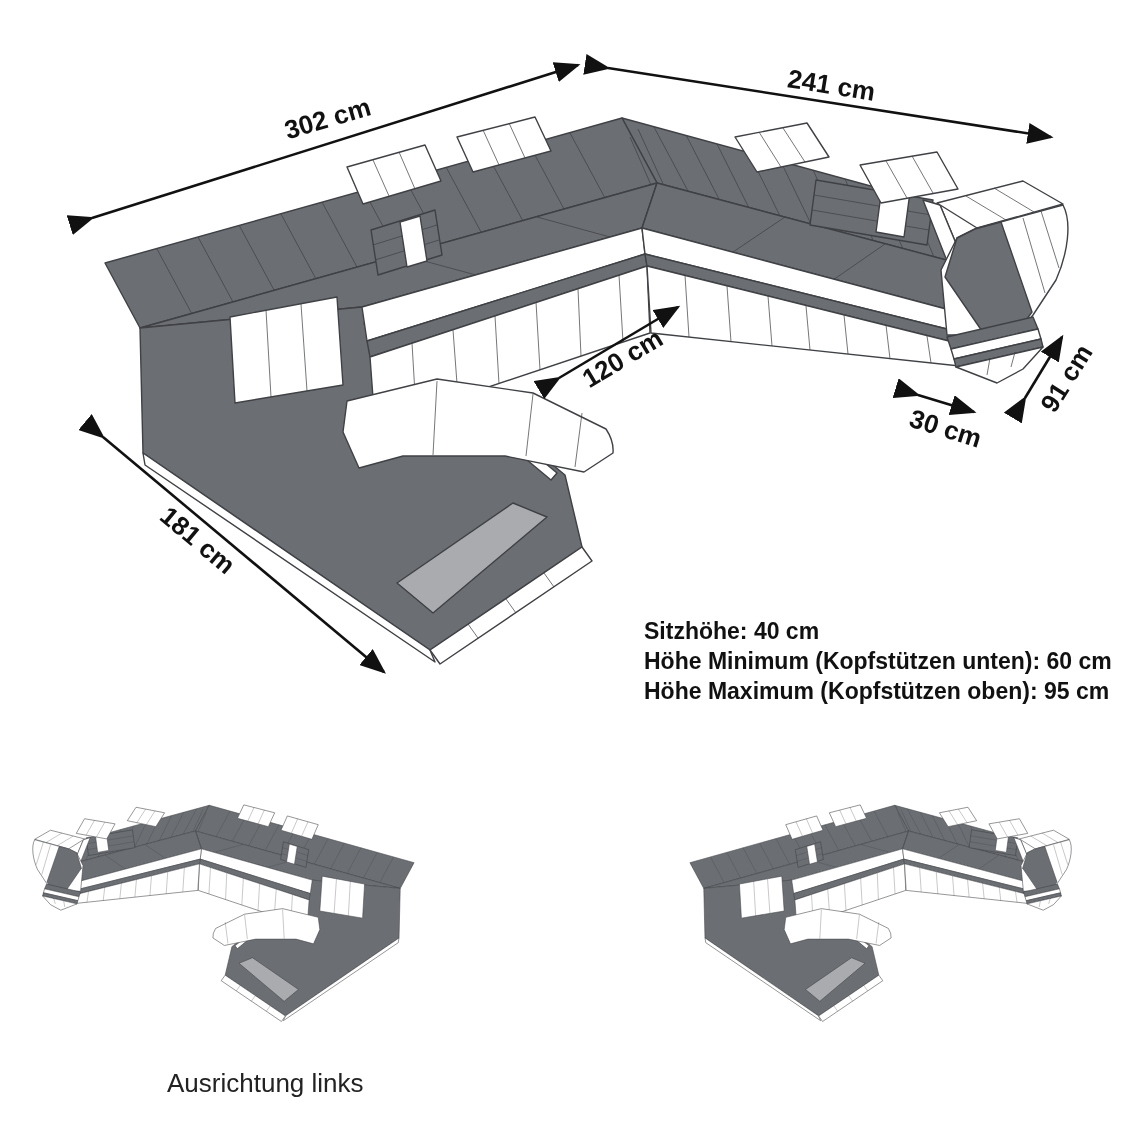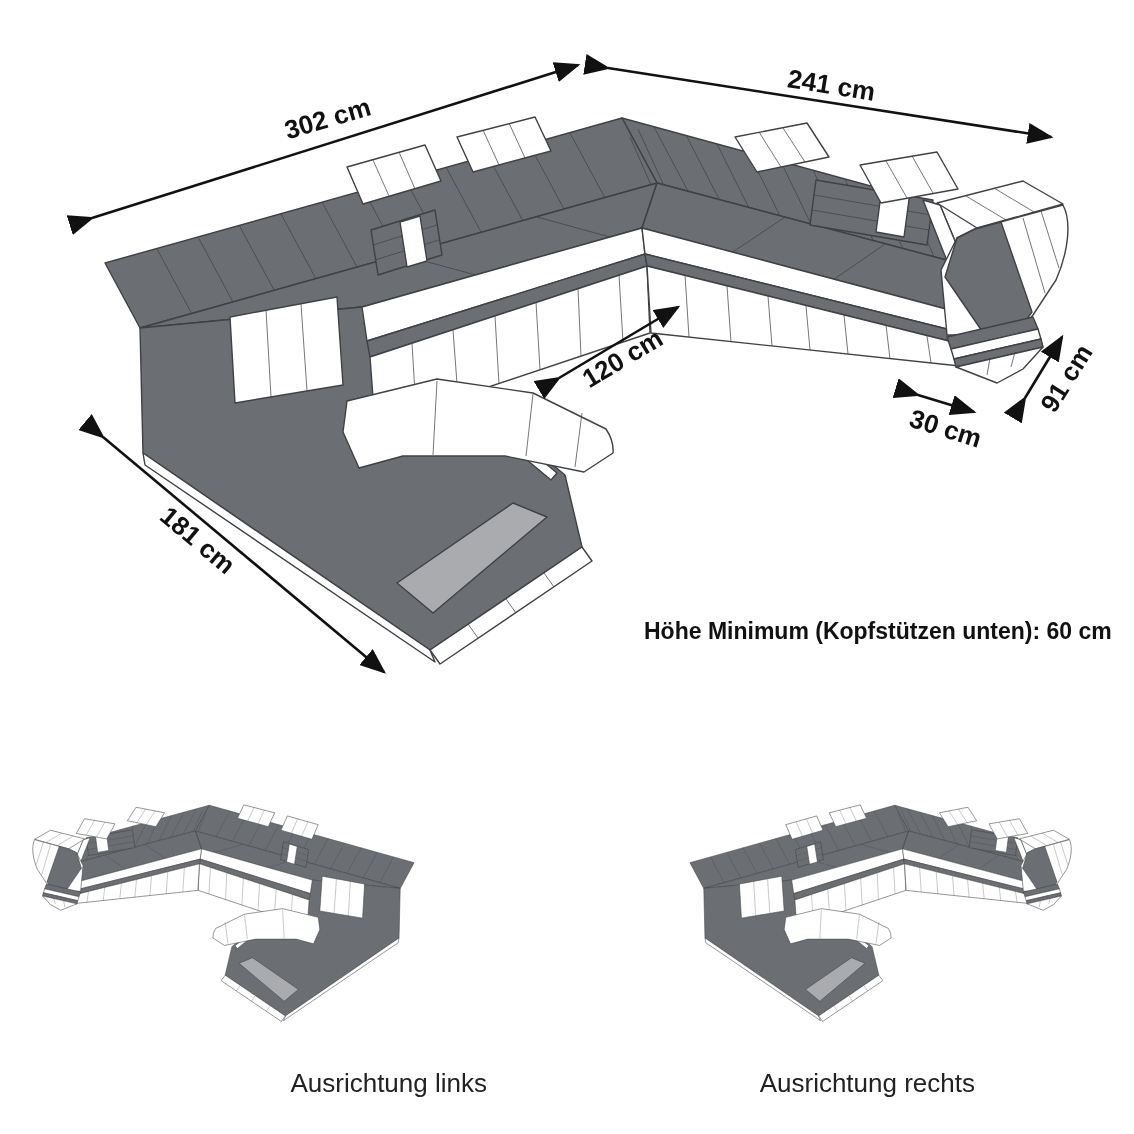--- a/index.html
+++ b/index.html
@@ -13,21 +13,21 @@
   .w{fill:var(--white);stroke:var(--outline);stroke-width:1.4;stroke-linejoin:round;}
   .p{fill:var(--panel-gray);stroke:var(--outline);stroke-width:1.4;stroke-linejoin:round;}
   .ln{stroke:var(--outline);stroke-width:0.9;fill:none;opacity:.8;}
   
   .dim-line{stroke:var(--text);stroke-width:2.6;}
   .dim-text{font:bold 26px "Liberation Sans",sans-serif;fill:var(--text);text-anchor:middle;}
   
   .specs{position:absolute;left:644px;top:616px;font-size:23px;font-weight:bold;
          line-height:30px;color:var(--text);white-space:nowrap;}
   
-  .caption{position:absolute;top:1068px;width:320px;text-align:right;font-size:26px;
+  .caption{position:absolute;top:1068px;width:320px;text-align:left;font-size:26px;
            color:#222;}
 </style>
 </head>
 <body>
 
 <div class="page">
 
   <svg width="0" height="0" style="position:absolute" aria-hidden="true">
     <defs>
       <g id="sofa">
@@ -195,19 +195,20 @@
       <text class="dim-text" transform="translate(330,127) rotate(-16.3)">302 cm</text>
       <text class="dim-text" transform="translate(830,94)  rotate(9.1)">241 cm</text>
       <text class="dim-text" transform="translate(627,366) rotate(-30.8)">120 cm</text>
       <text class="dim-text" transform="translate(943,437) rotate(17.4)">30 cm</text>
       <text class="dim-text" transform="translate(1074,383) rotate(-58)">91 cm</text>
       <text class="dim-text" transform="translate(192,547) rotate(40)">181 cm</text>
     </g>
   </svg>
 
   <div class="specs">
+    <div>Sitzhöhe: 40 cm</div>
     <div>Höhe Minimum (Kopfstützen unten): 60 cm</div>
+    <div>Höhe Maximum (Kopfstützen oben): 95 cm</div>
   </div>
 
   <div class="caption" style="left:167px">Ausrichtung links</div>
-  <div class="caption" style="left:655px">Ausrichtung rechts</div>
 
 </div>
 
 </body></html>

